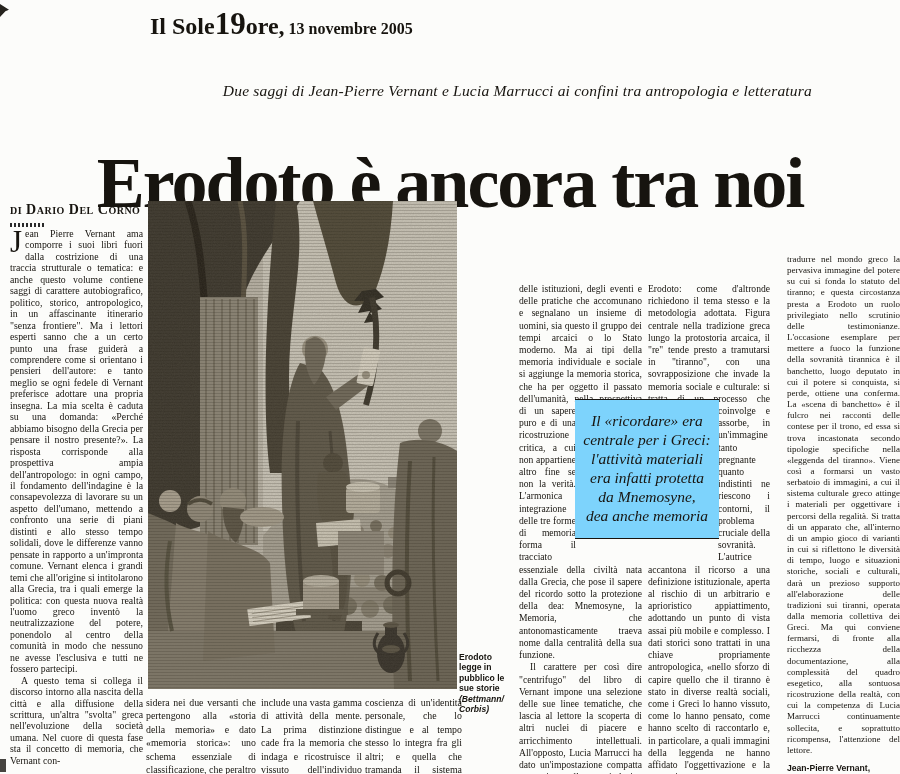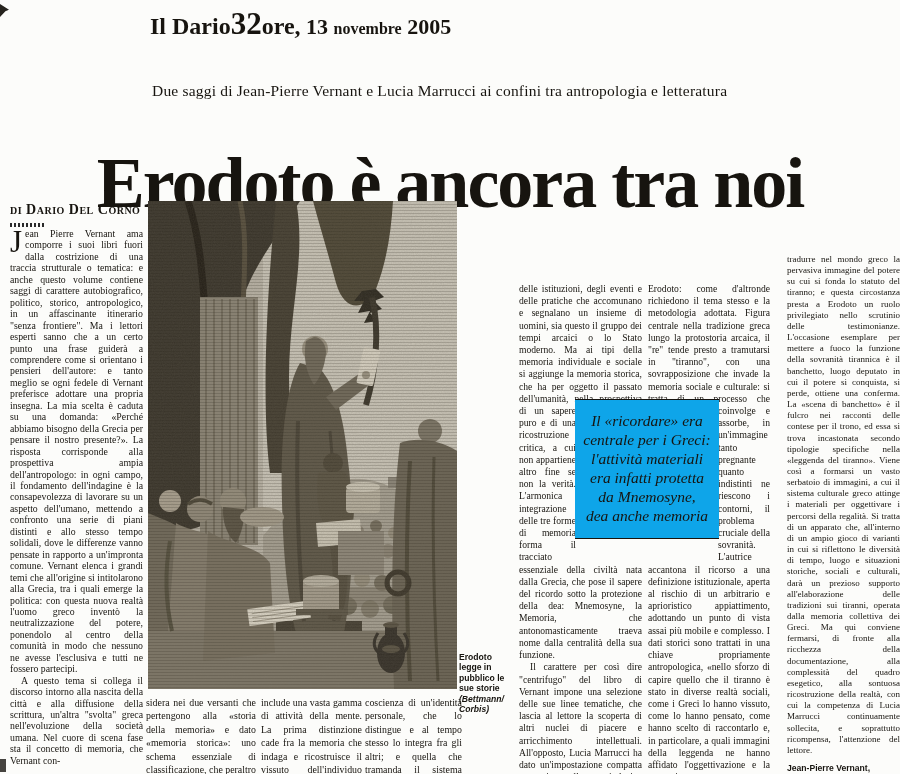--- a/index.html
+++ b/index.html
@@ -5,25 +5,25 @@
   html,body{margin:0;padding:0;background:#e8e6e1;}
   #page{
     position:relative;width:900px;height:774px;margin:0 auto;
     background:#fcfcfa;color:#17140f;overflow:hidden;
     font-family:"Liberation Serif", serif;
   }
   
   #masthead{position:absolute;left:150px;top:6px;white-space:nowrap;font-weight:700;}
   #masthead .mh-brand{font-size:24px;}
   #masthead .mh-num{font-size:31px;}
-  #masthead .mh-day,#masthead .mh-year{font-size:22px;}
+  #masthead .mh-day,#masthead .mh-year{font-size:16px;}
   #masthead .mh-month{font-size:16px;}
   
   #kicker{position:absolute;left:152px;top:82px;width:660px;
-    font-size:15.5px;letter-spacing:.2px;}
+    font-style:italic;font-size:15.5px;letter-spacing:.2px;text-align:right;}
   
   #headline{position:absolute;left:0;top:99px;width:900px;text-align:center;
     font-size:72px;font-weight:700;letter-spacing:-2px;line-height:1;}
   
   #byline{position:absolute;left:10px;top:202px;font-variant:small-caps;
     font-weight:700;font-size:14px;letter-spacing:.5px;}
   #byline-rule{position:absolute;left:10px;top:223px;width:36px;height:4px;
     background:repeating-linear-gradient(90deg,#2a2a2a 0 2px,transparent 2px 4px);}
   
   #standfirst{position:absolute;left:461px;top:198px;width:332px;
@@ -38,21 +38,21 @@
   #col3{left:261px;top:696px;width:101px;height:78px;font-size:9.9px;line-height:13.4px;overflow:hidden;}
   #col4{left:365px;top:696px;width:97px;height:78px;font-size:9.9px;line-height:13.4px;overflow:hidden;}
   #col5{left:519px;top:283px;width:123px;height:491px;font-size:9.6px;line-height:12.2px;overflow:hidden;}
   #col6{left:648px;top:283px;width:122px;height:491px;font-size:9.6px;line-height:12.2px;overflow:hidden;}
   #col7{left:787px;top:214px;width:113px;height:560px;font-size:9px;line-height:11.15px;overflow:hidden;margin-top:40px;}
   .spacer-r{float:right;width:66px;height:152px;}
   .spacer-l{float:left;width:70px;height:152px;}
   
   #pullquote{position:absolute;left:575px;top:399px;width:140px;
     border-top:1.5px solid #17140f;border-bottom:1.5px solid #17140f;
-    background:#0ea5e9;padding:11px 2px 13px;text-align:center;
+    background:#7dd3fc;padding:11px 2px 13px;text-align:center;
     font-style:italic;font-size:15.5px;line-height:19px;z-index:4;}
   
   #photo{position:absolute;left:148px;top:201px;width:309px;height:488px;}
   #caption{position:absolute;left:459px;top:652px;width:54px;z-index:3;
     font-family:"Liberation Sans", sans-serif;font-weight:700;
     font-size:8.6px;line-height:10.4px;}
   #caption .credit{font-style:italic;}
   
   .bib{font-family:"Liberation Sans", sans-serif;font-weight:700;
     font-size:8.6px;line-height:10.5px;text-align:left;margin:0 0 3px 0;}
@@ -64,21 +64,21 @@
 </style>
 </head>
 <body>
 
 <div id="page">
 
   <div class="scan-mark" id="scan-a"></div>
   <div class="scan-mark" id="scan-b"></div>
 
   <div id="masthead">
-    <span class="mh-brand">Il Dario</span><span class="mh-num">32</span><span class="mh-brand">ore,</span><span class="mh-day"> 13 </span><span class="mh-month">novembre</span><span class="mh-year"> 2005</span>
+    <span class="mh-brand">Il Sole</span><span class="mh-num">19</span><span class="mh-brand">ore,</span><span class="mh-day"> 13 </span><span class="mh-month">novembre</span><span class="mh-year"> 2005</span>
   </div>
 
   <div id="kicker">Due saggi di Jean-Pierre Vernant e Lucia Marrucci ai confini tra antropologia e letteratura</div>
 
   <h1 id="headline">Erodoto è ancora tra noi</h1>
 
   <div id="byline">di Dario Del Corno</div>
   <div id="byline-rule"></div>
 
 
@@ -212,21 +212,21 @@
     <div>Il «ricordare» era</div>
     <div>centrale per i Greci:</div>
     <div>l'attività materiali</div>
     <div>era infatti protetta</div>
     <div>da Mnemosyne,</div>
     <div>dea anche memoria</div>
   </div>
 
   <div id="col1" class="coltext">
     <p class="flow"><span class="dropcap">J</span><span>ean Pierre Vernant ama comporre i suoi libri fuori dalla costrizione di una traccia strutturale o tematica: e anche questo volume contiene saggi di carattere autobiografico, politico, storico, antropologico, in un affascinante itinerario "senza frontiere". Ma i lettori esperti sanno che a un certo punto una frase guiderà a comprendere come si orientano i pensieri dell'autore: e tanto meglio se ogni fedele di Vernant preferisce adottare una propria insegna. La mia scelta è caduta su una domanda: «Perché abbiamo bisogno della Grecia per pensare il nostro presente?». La risposta corrisponde alla prospettiva ampia dell'antropologo: in ogni campo, il fondamento dell'indagine è la consapevolezza di lavorare su un aspetto dell'umano, mettendo a confronto una serie di piani distinti e allo stesso tempo solidali, dove le differenze vanno pensate in rapporto a un'impronta comune. Vernant elenca i grandi temi che all'origine si intitolarono alla Grecia, tra i quali emerge la politica: con questa nuova realtà l'uomo greco inventò la neutralizzazione del potere, ponendolo al centro della comunità in modo che nessuno ne avesse l'esclusiva e tutti ne fossero partecipi.</span></p>
-    <p class="para2">A questo tema si collega il discorso intorno alla nascita della città e alla diffusione della scrittura, un'altra "svolta" greca nell'evoluzione della società umana. Nel cuore di scena fase sta il concetto di memoria, che Vernant con-</p>
+    <p class="para2">A questo tema si collega il discorso intorno alla nascita della città e alla diffusione della scrittura, un'altra "svolta" greca nell'evoluzione della società umana. Nel cuore di questa fase sta il concetto di memoria, che Vernant con-</p>
   </div>
 
   <div id="col2" class="coltext">sidera nei due versanti che pertengono alla «storia della memoria» e dato «memoria storica»: uno schema essenziale di classificazione, che peraltro</div>
   <div id="col3" class="coltext">include una vasta gamma di attività della mente. La prima distinzione cade fra la memoria che indaga e ricostruisce il vissuto dell'individuo come</div>
   <div id="col4" class="coltext">coscienza di un'identità personale, che lo distingue e al tempo stesso lo integra fra gli altri; e quella che tramanda il sistema delle convinzioni e</div>
 
   <div id="col5" class="coltext">
     <p class="flow"><span>delle istituzioni, degli eventi e delle pratiche che accomunano e segnalano un insieme di uomini, sia questo il gruppo dei tempi arcaici o lo Stato moderno. Ma ai tipi della memoria individuale e sociale si aggiunge la memoria storica, che ha per oggetto il passato dell'umanità, nella prospettiva</span> <span class="spacer-r"></span><span>di un sapere puro e di una ricostruzione critica, a cui non appartiene altro fine se non la verità. L'armonica integrazione delle tre forme di memoria forma il tracciato essenziale della civiltà nata dalla Grecia, che pose il sapere del ricordo sotto la protezione della dea: Mnemosyne, la Memoria, che antonomasticamente traeva nome dalla centralità della sua funzione.</span></p>
     <p class="para2">Il carattere per così dire "centrifugo" del libro di Vernant impone una selezione delle sue linee tematiche, che lascia al lettore la scoperta di altri nuclei di piacere e arricchimento intellettuali. All'opposto, Lucia Marrucci ha dato un'impostazione compatta e continua alla sua indagine sulla funzione della sovranità in</p>
   </div>

